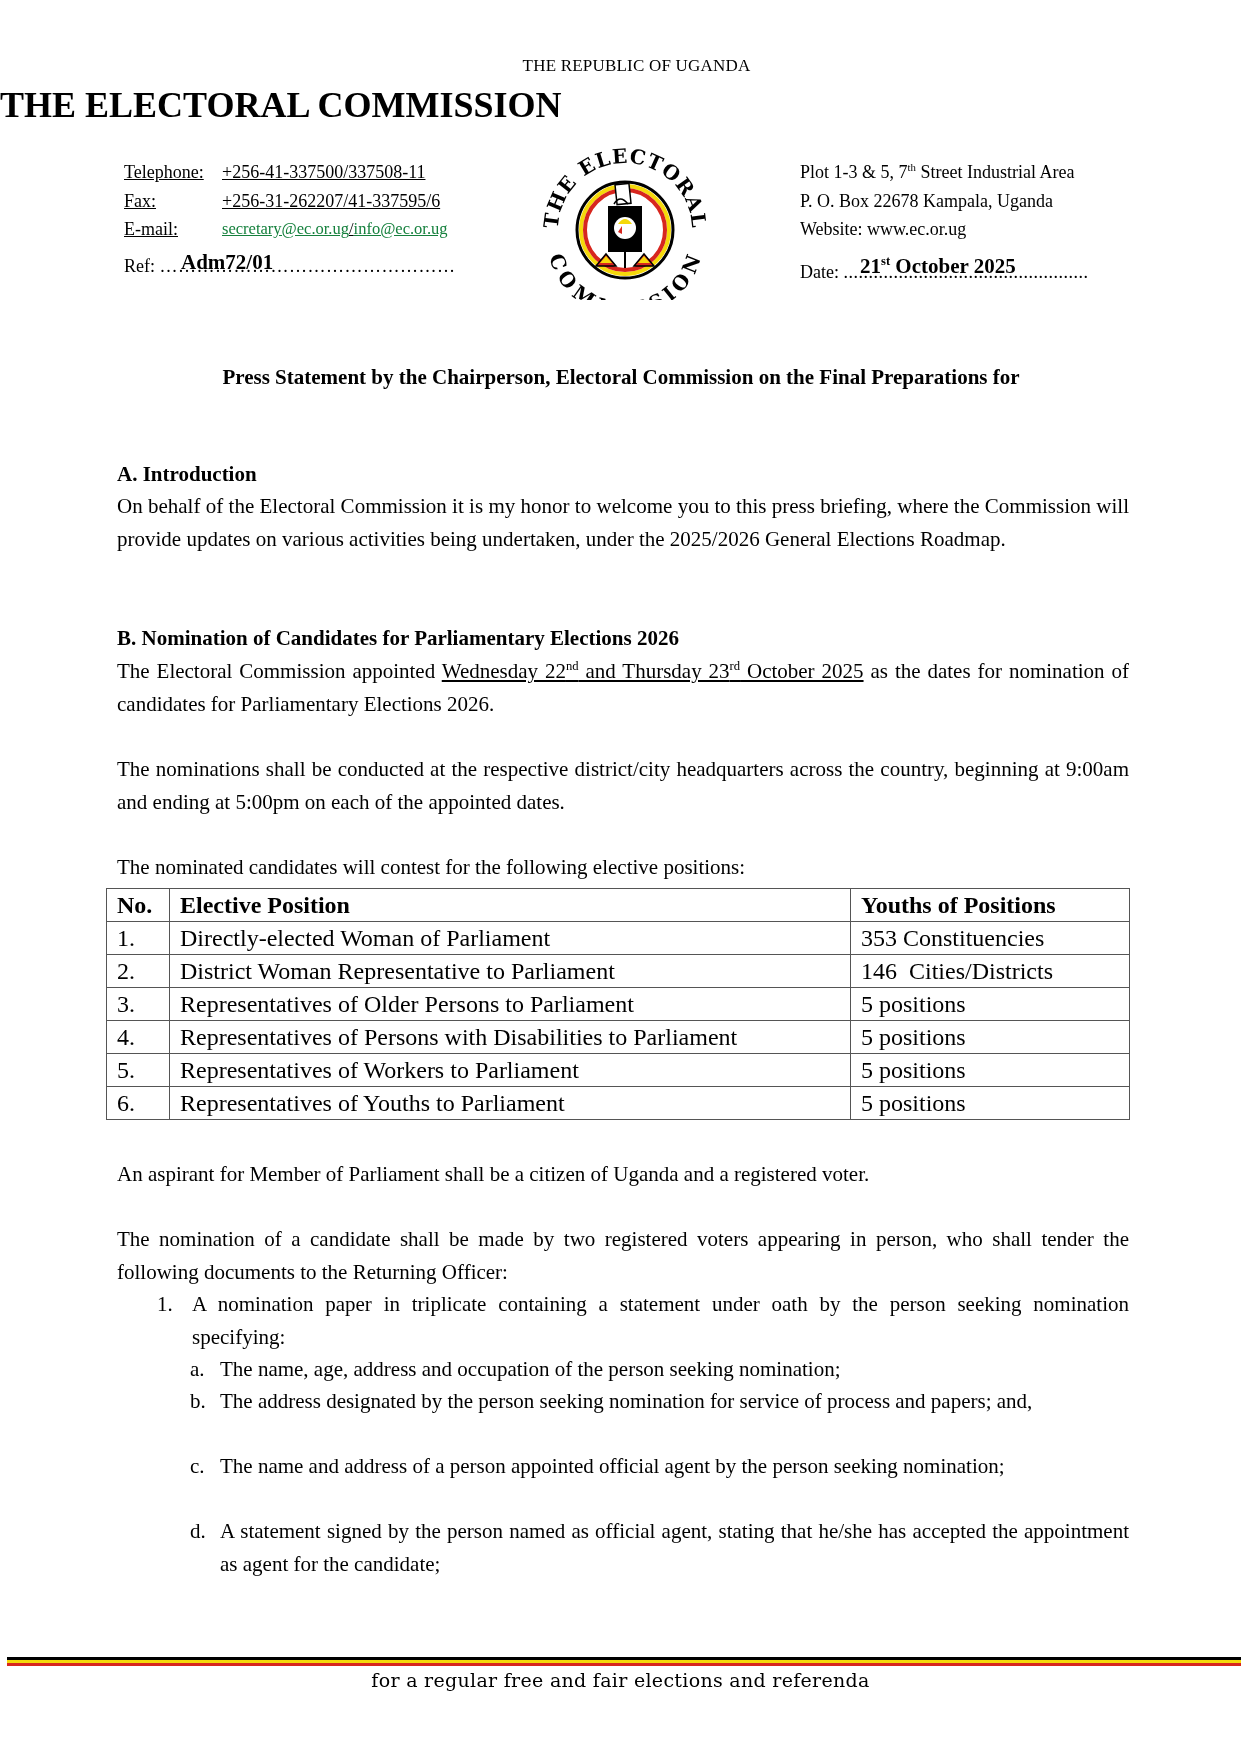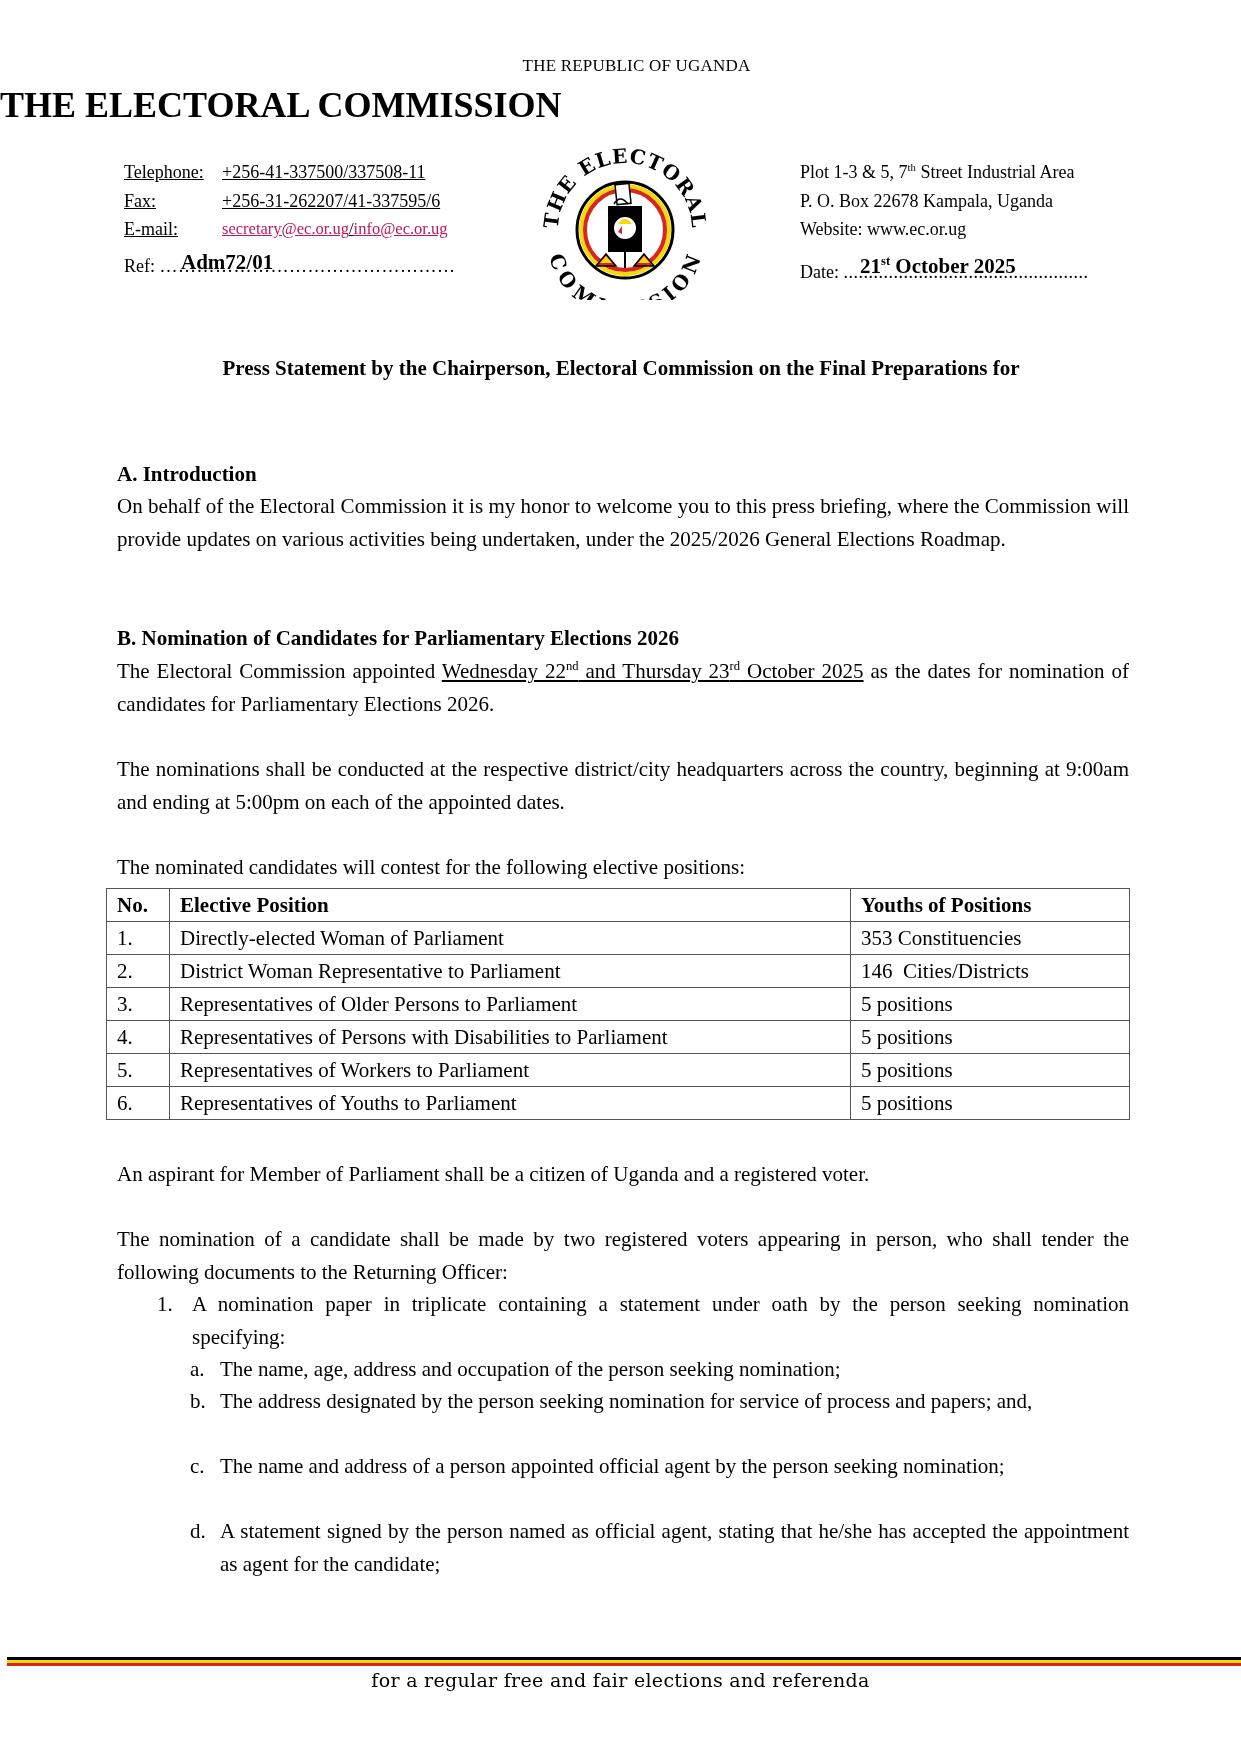--- a/index.html
+++ b/index.html
@@ -3,35 +3,35 @@
 <meta charset="utf-8">
 <style>
   html, body { margin: 0; padding: 0; background: #ffffff; }
   body { width: 1241px; height: 1755px; position: relative; overflow: hidden; font-family: "Liberation Serif", "DejaVu Serif", serif; color: #000; }
   .abs { position: absolute; }
   .republic { top: 56px; left: 16px; width: 1241px; text-align: center; font-size: 17px; letter-spacing: 0.2px; }
   .commission { top: 84px; left: 0; width: 1241px; text-align: left; font-size: 36px; font-weight: bold; }
   .contact { top: 158px; left: 124px; font-size: 18px; line-height: 28.5px; text-decoration: underline; }
   .contact .row { display: flex; }
   .contact .lbl { width: 98px; }
-  .contact a { color: #be185d; text-decoration: underline; }
+  .contact a { color: #15803d; text-decoration: underline; }
   .ref { top: 256px; left: 124px; font-size: 18px; }
   .ref .dots, .date .dots { letter-spacing: 0.5px; }
   .ref-val { position: absolute; top: -6px; left: 57px; font-size: 21px; font-weight: bold; }
   .address { top: 158px; left: 800px; font-size: 18px; line-height: 28.5px; }
   .date { top: 262px; left: 800px; font-size: 18px; }
   .date-val { position: absolute; top: -8px; left: 60px; font-size: 21px; font-weight: bold; white-space: nowrap; }
   sup { font-size: 0.6em; vertical-align: super; line-height: 0; }
   .logo { top: 144px; left: 540px; width: 170px; height: 156px; }
-  .title { top: 352px; left: 110px; width: 1022px; text-align: center; font-size: 21px; font-weight: bold; line-height: 33px; }
+  .title { top: 361px; left: 110px; width: 1022px; text-align: center; font-size: 21px; font-weight: bold; line-height: 33px; }
   .body { left: 117px; width: 1012px; font-size: 21px; line-height: 32.5px; }
   .just { text-align: justify; text-align-last: left; }
   .heading { font-weight: bold; }
   .u { text-decoration: underline; }
-  table.pos { position: absolute; top: 888px; left: 106px; width: 1024px; border-collapse: collapse; font-size: 21px; }
+  table.pos { position: absolute; top: 888px; left: 106px; width: 1024px; border-collapse: collapse; font-size: 24px; }
   table.pos td, table.pos th { border: 1.3px solid #555; padding: 0 10px; height: 32px; text-align: left; font-weight: normal; }
   table.pos th { font-weight: bold; }
   table.pos .c1 { width: 42px; }
   table.pos .c3 { width: 258px; }
   .list1 { left: 157px; width: 972px; }
   .list1 .num { position: absolute; left: 0; }
   .list1 .txt { margin-left: 35px; }
   .sublist { left: 190px; width: 939px; }
   .sublist .lt { position: absolute; left: 0; }
   .sublist .txt { margin-left: 30px; }

